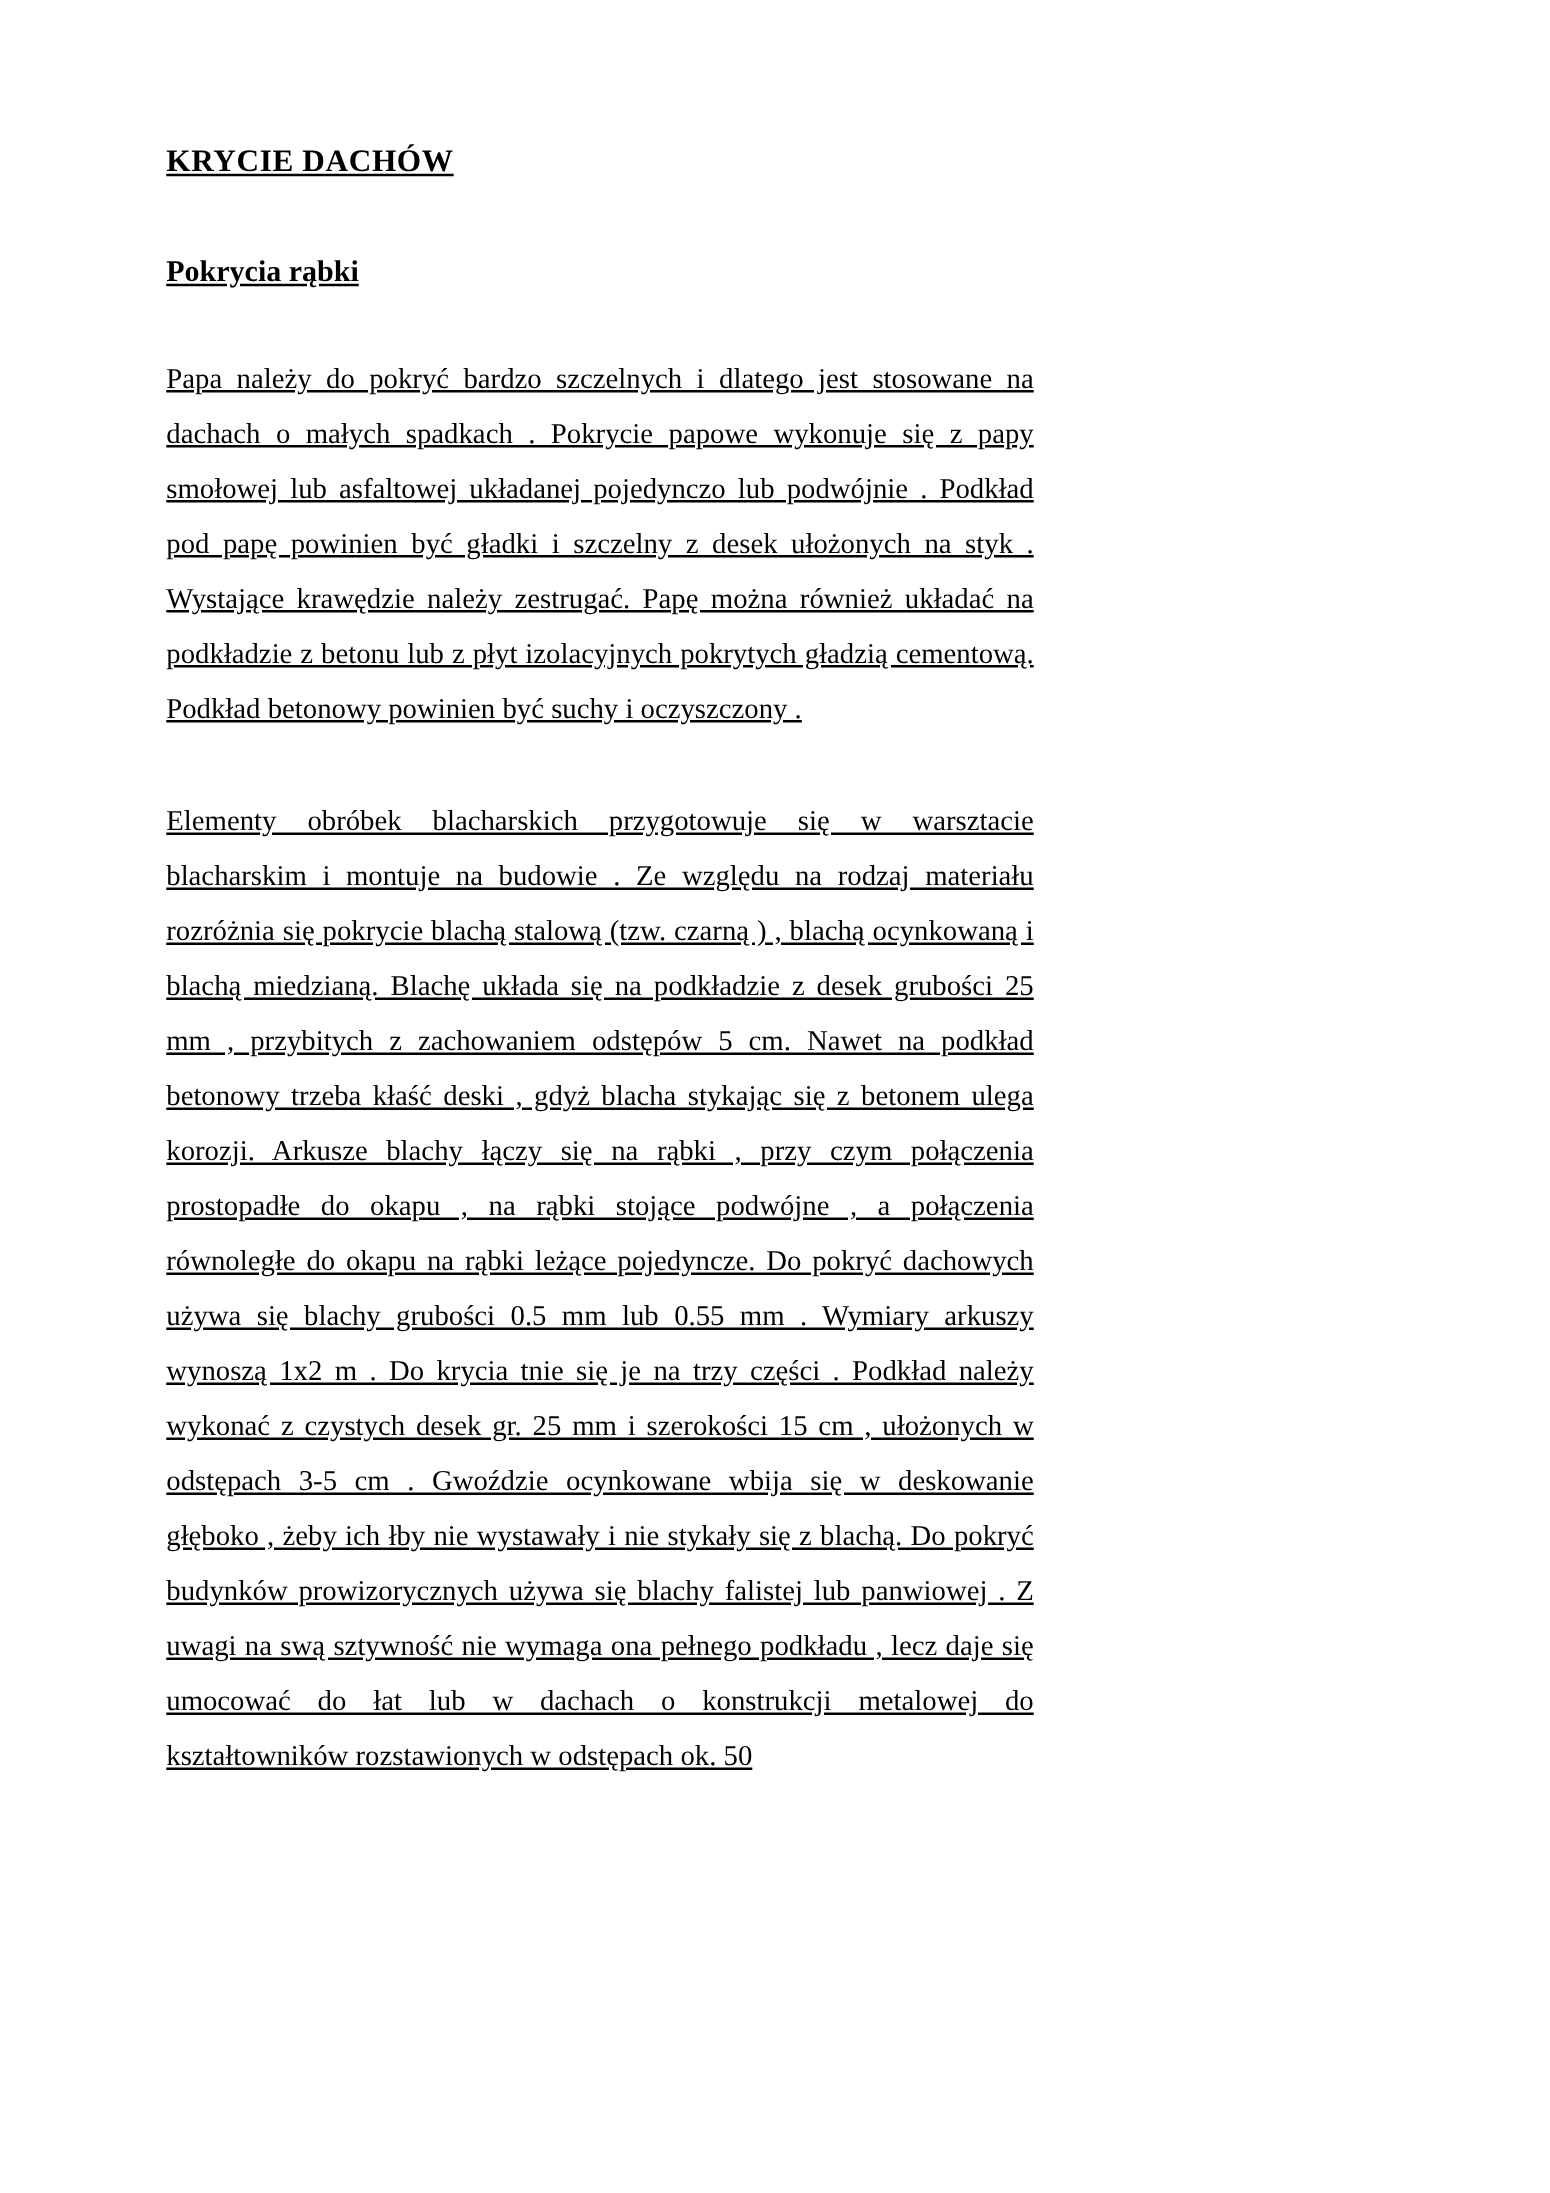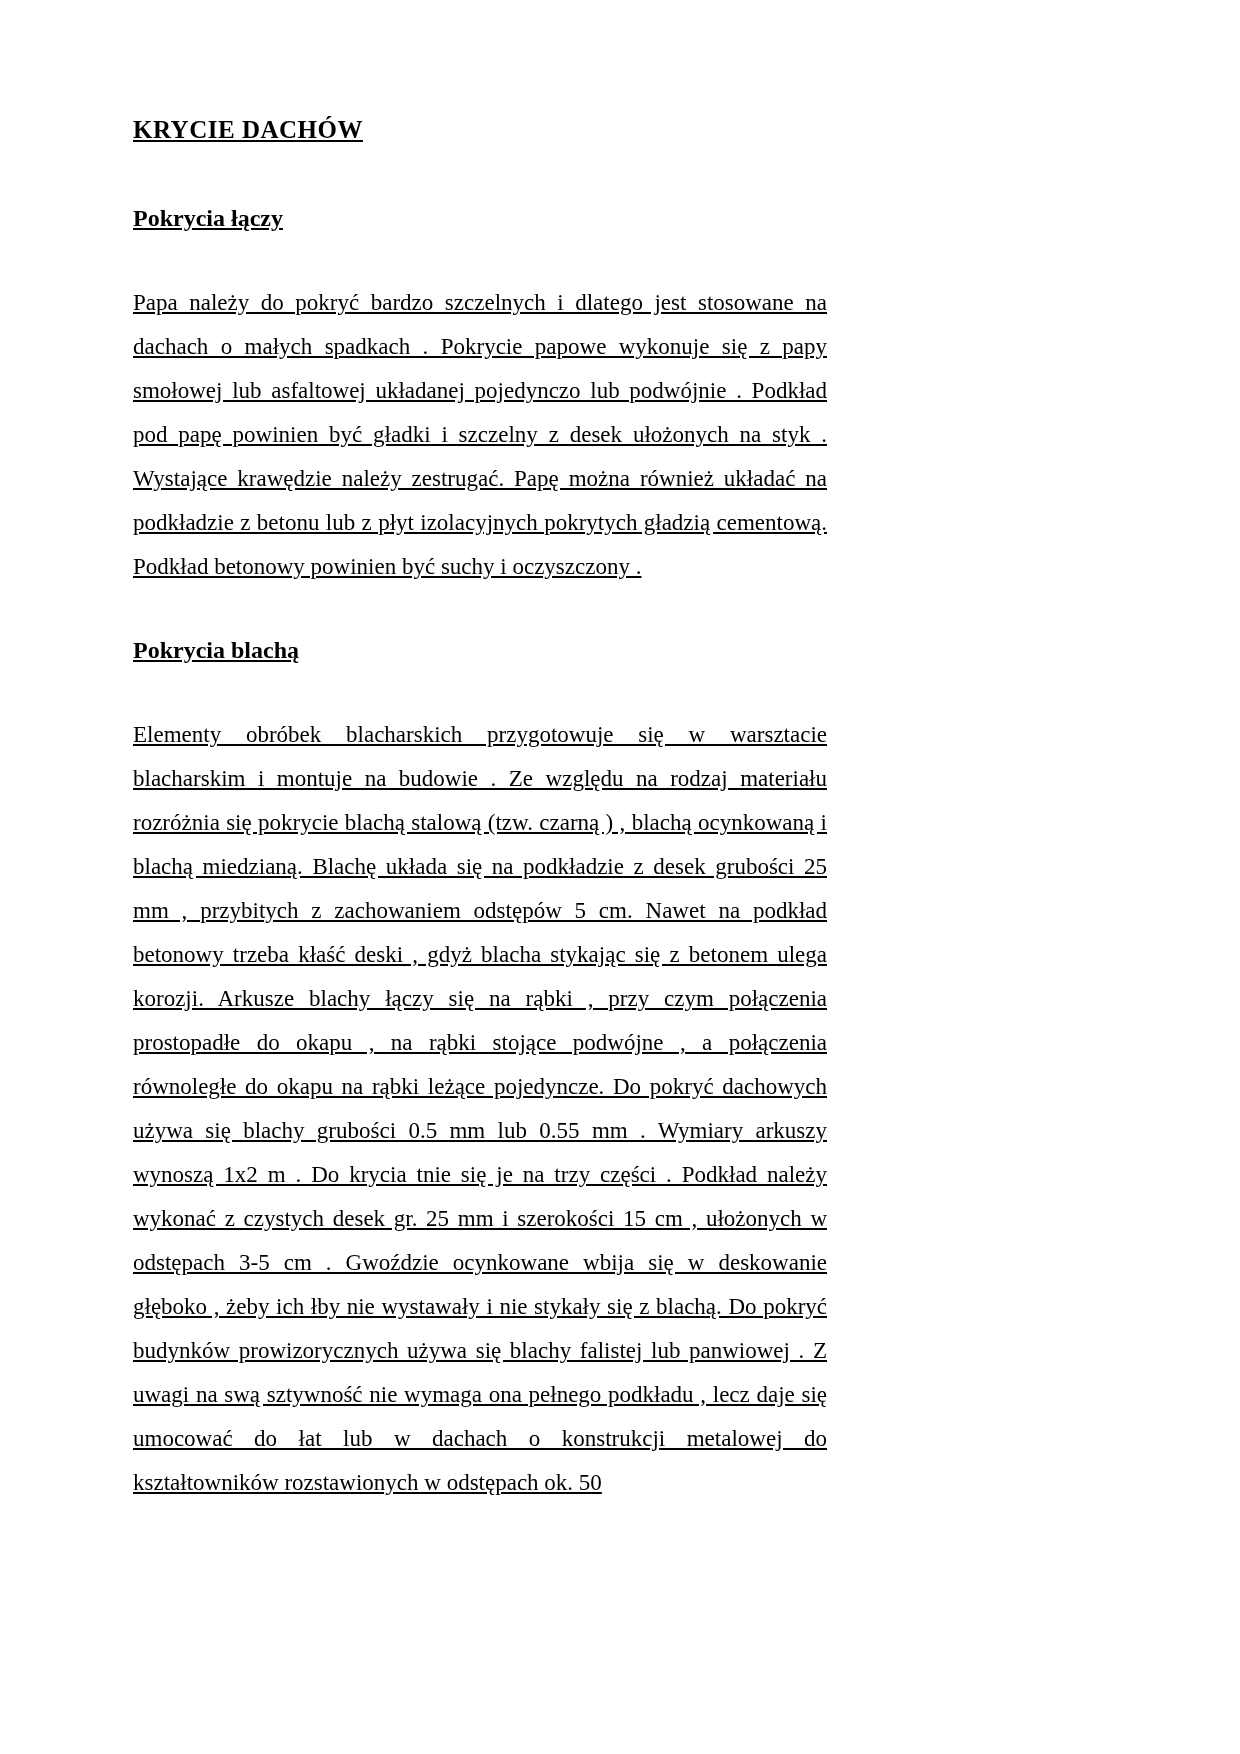--- a/index.html
+++ b/index.html
@@ -48,22 +48,21 @@
   }
 </style>
 </head>
 <body>
 
 <div class="page">
 
   <h1 class="doc-title">KRYCIE DACHÓW</h1>
 
   <div class="section">
-    <h2 class="section-heading">Pokrycia łączy</h2>
+    <h2 class="section-heading">Pokrycia rąbki</h2>
     <p class="body-paragraph">Papa należy do pokryć bardzo szczelnych i dlatego jest stosowane na dachach o małych spadkach . Pokrycie papowe wykonuje się z papy smołowej lub asfaltowej układanej pojedynczo lub podwójnie . Podkład pod papę powinien być gładki i szczelny z desek ułożonych na styk . Wystające krawędzie należy zestrugać. Papę można również układać na podkładzie z betonu lub z płyt izolacyjnych pokrytych gładzią cementową. Podkład betonowy powinien być suchy i oczyszczony .</p>
   </div>
 
   <div class="section">
-    <h2 class="section-heading">Pokrycia blachą</h2>
     <p class="body-paragraph">Elementy obróbek blacharskich przygotowuje się w warsztacie blacharskim i montuje na budowie . Ze względu na rodzaj materiału rozróżnia się pokrycie blachą stalową (tzw. czarną ) , blachą ocynkowaną i blachą miedzianą. Blachę układa się na podkładzie z desek grubości 25 mm , przybitych z zachowaniem odstępów 5 cm. Nawet na podkład betonowy trzeba kłaść deski , gdyż blacha stykając się z betonem ulega korozji. Arkusze blachy łączy się na rąbki , przy czym połączenia prostopadłe do okapu , na rąbki stojące podwójne , a połączenia równoległe do okapu na rąbki leżące pojedyncze. Do pokryć dachowych używa się blachy grubości 0.5 mm lub 0.55 mm . Wymiary arkuszy wynoszą 1x2 m . Do krycia tnie się je na trzy części . Podkład należy wykonać z czystych desek gr. 25 mm i szerokości 15 cm , ułożonych w odstępach 3-5 cm . Gwoździe ocynkowane wbija się w deskowanie głęboko , żeby ich łby nie wystawały i nie stykały się z blachą. Do pokryć budynków prowizorycznych używa się blachy falistej lub panwiowej . Z uwagi na swą sztywność nie wymaga ona pełnego podkładu , lecz daje się umocować do łat lub w dachach o konstrukcji metalowej do kształtowników rozstawionych w odstępach ok. 50</p>
   </div>
 
 </div>
 
 </body></html>

